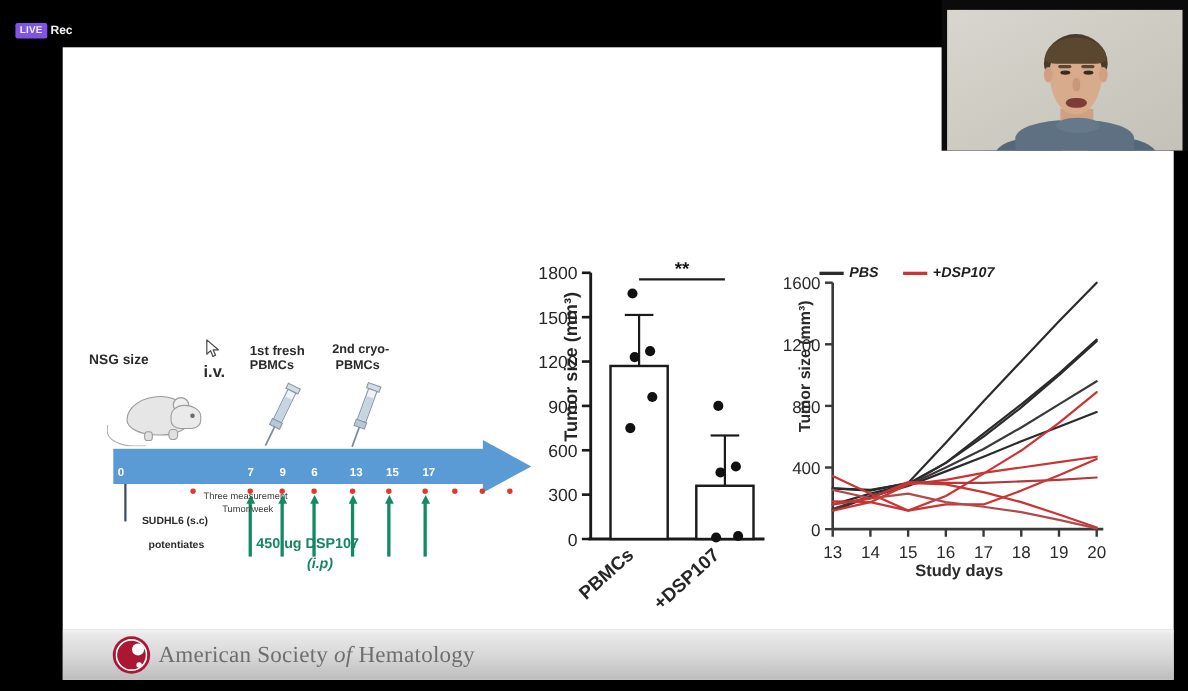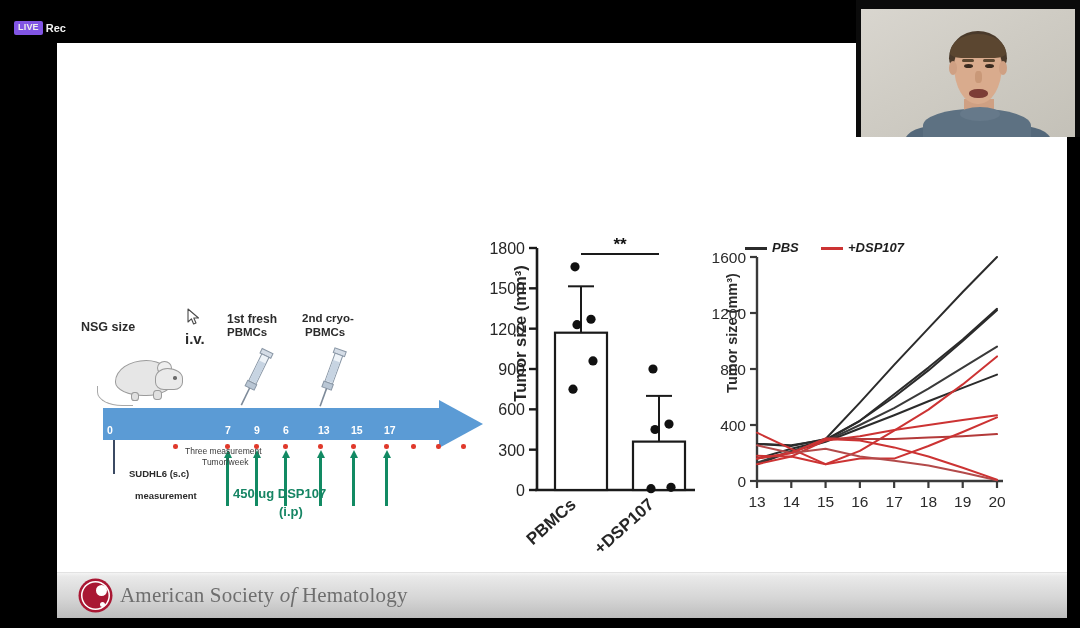--- a/index.html
+++ b/index.html
@@ -126,21 +126,21 @@
   #title-italic { color: #b2234b; font-style: italic; font-family: "Liberation Serif", serif; }
 
   
   #footer-band {
     position: absolute;
     left: 0; bottom: 0;
     width: 1010px; height: 46px;
     background: linear-gradient(to bottom, #f4f4f4 0%, #e9e9e9 8%, #d6d6d6 55%, #bdbdbd 100%);
     border-top: 1px solid #e2e2e2;
     display: flex; align-items: center;
-    padding-left: 24px;
+    padding-left: 48px;
   }
   #ash-logo {
     width: 29px; height: 29px;
     border-radius: 50%;
     background: #a91733;
     position: relative;
     margin-right: 10px;
     flex: 0 0 auto;
     box-shadow: 0 0 0 1.5px #ffffff inset, 0 0 0 2.5px #a91733;
   }
@@ -177,21 +177,21 @@
   #tl-iv  { left: 118px; top: 62px; font-size: 15px; }
   #tl-fresh-1 { left: 160px; top: 44px; font-size: 12px; }
   #tl-fresh-2 { left: 160px; top: 58px; font-size: 11.5px; }
   #tl-cryo-1 { left: 235px; top: 44px; font-size: 11.5px; }
   #tl-cryo-2 { left: 238px; top: 58px; font-size: 11.5px; }
   #tl-measure-1 { left: 118px; top: 178px; font-size: 8.5px; font-weight: normal; color:#3a3a3a;}
   #tl-measure-2 { left: 135px; top: 189px; font-size: 8.5px; font-weight: normal; color:#3a3a3a;}
   #tl-inoc-1 { left: 62px; top: 200px; font-size: 9.5px; color:#2b2b2b;}
   #tl-inoc-2 { left: 68px; top: 222px; font-size: 9.5px; color:#2b2b2b;}
   #tl-dose-1 { left: 166px; top: 218px; font-size: 13px; color:#168564; }
-  #tl-dose-2 { left: 212px; top: 236px; font-size: 13px; color:#168564; }
+  #tl-dose-2 { left: 212px; top: 236px; font-size: 13px; color:#168564;font-style:italic; }
 
   
   #tl-mouse { position: absolute; left: 30px; top: 80px; width: 92px; height: 62px; }
   .ms-body { position:absolute; left:18px; top:12px; width:58px; height:36px; background:#e6e6e6; border:1.6px solid #9b9b9b; border-radius:56% 48% 48% 52% / 62% 58% 42% 40%; }
   .ms-head { position:absolute; left:58px; top:20px; width:28px; height:22px; background:#eaeaea; border:1.6px solid #9b9b9b; border-radius:56% 70% 40% 40% / 60% 60% 44% 44%; }
   .ms-ear  { position:absolute; left:60px; top:13px; width:15px; height:14px; background:#efefef; border:1.6px solid #9b9b9b; border-radius:50%; }
   .ms-eye  { position:absolute; left:76px; top:28px; width:3.5px; height:3.5px; background:#6b6b6b; border-radius:50%; }
   .ms-tail {
     position:absolute; left:0px; top:38px; width:36px; height:20px;
     border-bottom:1.6px solid #a8a8a8; border-left:1.6px solid #a8a8a8;
@@ -399,21 +399,21 @@
               <div class="ga-head" style="border-bottom-color: rgb(18, 138, 99);"></div>
             </div>
           </div>
       </div>
 
       <div id="tl-inoc-line"></div>
 
       <div class="tl-text" id="tl-measure-1">Three measurement</div>
       <div class="tl-text" id="tl-measure-2">Tumor/week</div>
       <div class="tl-text" id="tl-inoc-1">SUDHL6  (s.c)</div>
-      <div class="tl-text" id="tl-inoc-2">measurement</div>
+      <div class="tl-text" id="tl-inoc-2">potentiates</div>
       <div class="tl-text" id="tl-dose-1">450 ug DSP107</div>
       <div class="tl-text" id="tl-dose-2">(i.p)</div>
     </div>
 
     <div id="bar-chart">
       <div id="bc-ylabel">Tumor size (mm³)</div>
       <svg id="bc-svg" width="230" height="320" viewBox="0 0 230 320">
           <line x1="60" y1="20" x2="60" y2="262" stroke="#1a1a1a" stroke-width="2.6"></line>
           <line x1="58" y1="262" x2="218" y2="262" stroke="#1a1a1a" stroke-width="2.6"></line>
           <line x1="52" y1="262" x2="60" y2="262" stroke="#1a1a1a" stroke-width="2.4"></line>
@@ -452,20 +452,21 @@
           <circle cx="194" cy="259.31111111111113" r="4.6" fill="#111111"></circle>
           <circle cx="174" cy="260.65555555555557" r="4.6" fill="#111111"></circle>
           <text x="178" y="278" text-anchor="end" font-family="&quot;Liberation Sans&quot;, sans-serif" font-size="17" font-weight="bold" fill="#262626" transform="rotate(-42 178 278)">+DSP107</text>
           <line x1="104" y1="26" x2="182" y2="26" stroke="#1a1a1a" stroke-width="2.2"></line>
           <text x="143" y="22" text-anchor="middle" font-family="&quot;Liberation Sans&quot;, sans-serif" font-size="17" font-weight="bold" fill="#111">**</text>
         </svg>
     </div>
 
     <div id="line-chart">
       <div id="lc-ylabel">Tumor size (mm³)</div>
+      <div id="lc-xlabel">Study days</div>
       <svg id="lc-svg" width="330" height="300" viewBox="0 0 330 300">
           <line x1="60" y1="24" x2="60" y2="248" stroke="#3a3a3a" stroke-width="2.4"></line>
           <line x1="60" y1="248" x2="306" y2="248" stroke="#3a3a3a" stroke-width="2.4"></line>
           <line x1="53" y1="248" x2="60" y2="248" stroke="#3a3a3a" stroke-width="2.2"></line>
           <text x="49" y="254" text-anchor="end" font-family="&quot;Liberation Sans&quot;, sans-serif" font-size="15.5" fill="#2b2b2b">0</text>
           <line x1="53" y1="192" x2="60" y2="192" stroke="#3a3a3a" stroke-width="2.2"></line>
           <text x="49" y="198" text-anchor="end" font-family="&quot;Liberation Sans&quot;, sans-serif" font-size="15.5" fill="#2b2b2b">400</text>
           <line x1="53" y1="136" x2="60" y2="136" stroke="#3a3a3a" stroke-width="2.2"></line>
           <text x="49" y="142" text-anchor="end" font-family="&quot;Liberation Sans&quot;, sans-serif" font-size="15.5" fill="#2b2b2b">800</text>
           <line x1="53" y1="80" x2="60" y2="80" stroke="#3a3a3a" stroke-width="2.2"></line>

